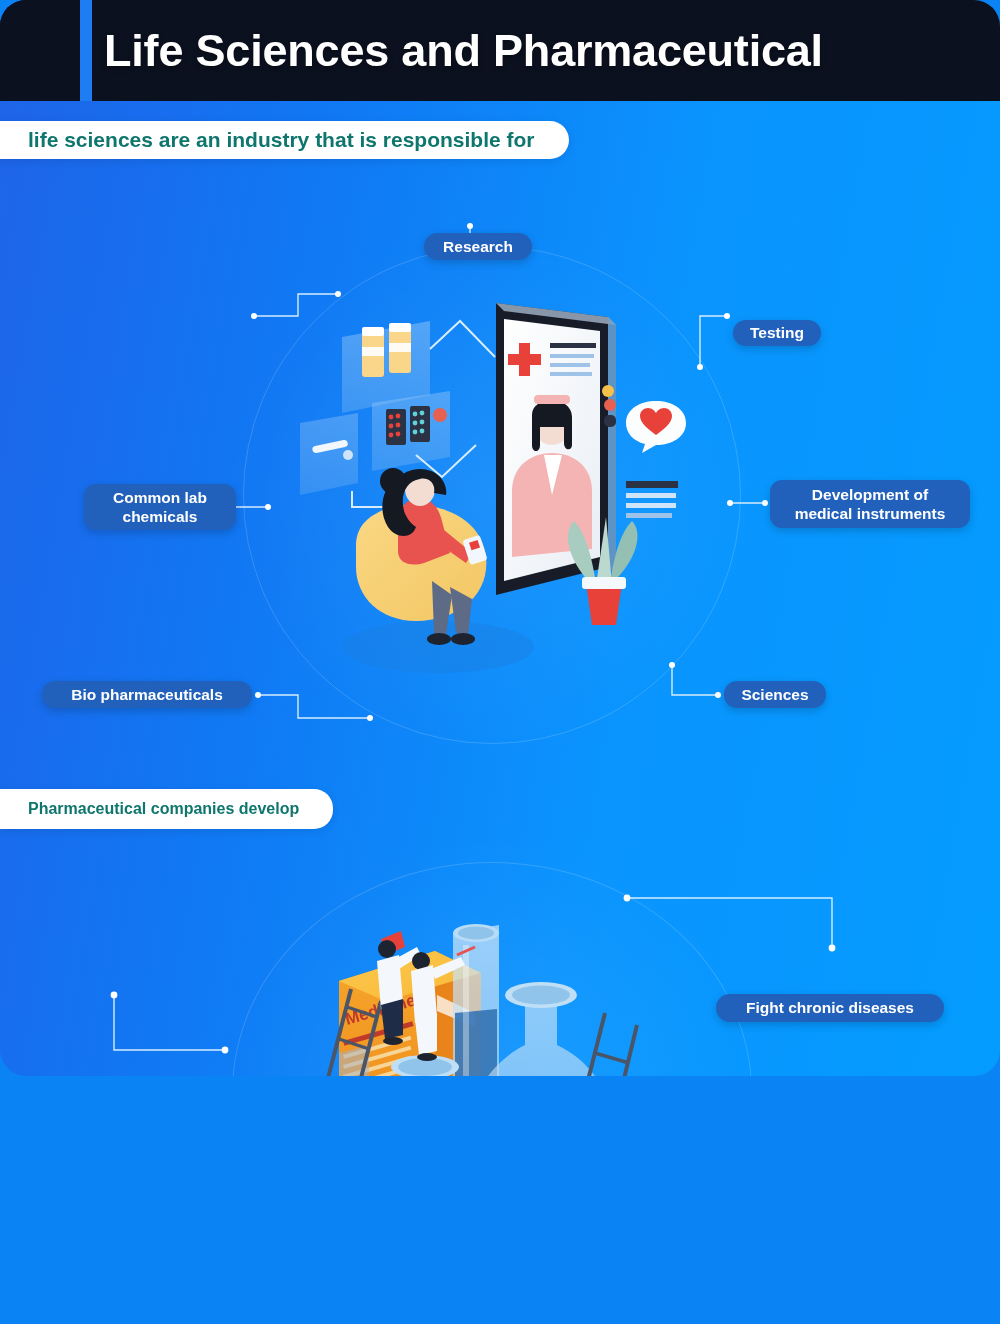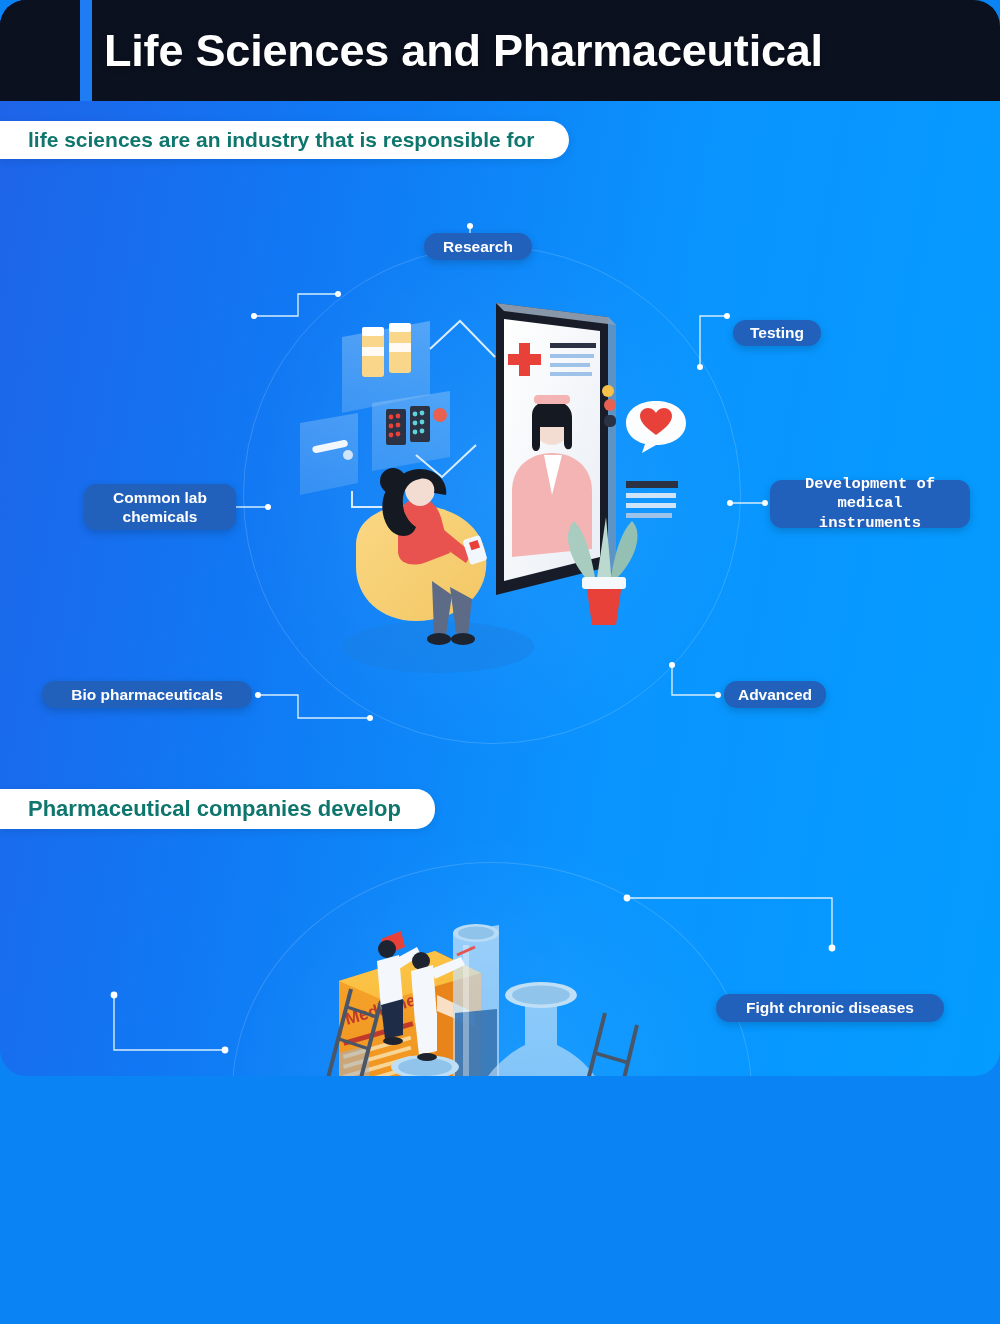--- a/index.html
+++ b/index.html
@@ -68,21 +68,21 @@
     display: flex; align-items: center;
     padding-left: 28px; padding-right: 34px;
     color: #0f766e;
     font-size: 21px;
     font-weight: bold;
     white-space: nowrap;
     z-index: 20;
     box-shadow: 0 2px 8px rgba(0,0,0,.10);
   }
   .banner-1 { top: 121px; }
-  .banner-2 { top: 789px; height: 40px; font-size: 22px; }
+  .banner-2 { top: 789px; height: 40px; font-size: 16px; }
 
   
   .pill {
     position: absolute;
     background: #2261bb;
     border-radius: 12px;
     color: #ffffff;
     font-size: 15.5px;
     font-weight: bold;
     text-align: center;
@@ -276,25 +276,25 @@
     </g>
   </svg>
 
   <div class="pill" style="left:424px; top:194px; width:108px; height:27px; border-radius:14px;margin-top:39px;">Research</div>
 
 
   <div class="pill" style="left:733px; top:320px; width:88px; height:26px; border-radius:13px;">Testing</div>
 
   <div class="pill" style="left:56px; top:484px; width:152px; height:46px;margin-left:28px;">Common lab chemicals</div>
 
-  <div class="pill" style="left:770px; top:480px; width:200px; height:48px;font-family:Liberation Mono, monospace;">Development of medical instruments</div>
+  <div class="pill" style="left:770px; top:480px; width:200px; height:48px;">Development of medical instruments</div>
 
   <div class="pill" style="left:42px; top:681px; width:210px; height:27px; border-radius:13px;">Bio pharmaceuticals</div>
 
-  <div class="pill" style="left:724px; top:681px; width:102px; height:27px; border-radius:13px;">Advanced</div>
+  <div class="pill" style="left:724px; top:681px; width:102px; height:27px; border-radius:13px;">Sciences</div>
 
   <div class="banner banner-2">Pharmaceutical companies develop</div>
 
   <svg class="illus" style="left:285px; top:885px; width:410px; height:410px;" viewBox="0 0 410 410" xmlns="http://www.w3.org/2000/svg">
     <defs>
       <linearGradient id="boxFront" x1="0" y1="0" x2="0" y2="1">
         <stop offset="0%" stop-color="#f6a62b"></stop>
         <stop offset="100%" stop-color="#ef8f1d"></stop>
       </linearGradient>
       <linearGradient id="boxTop" x1="0" y1="0" x2="1" y2="1">

